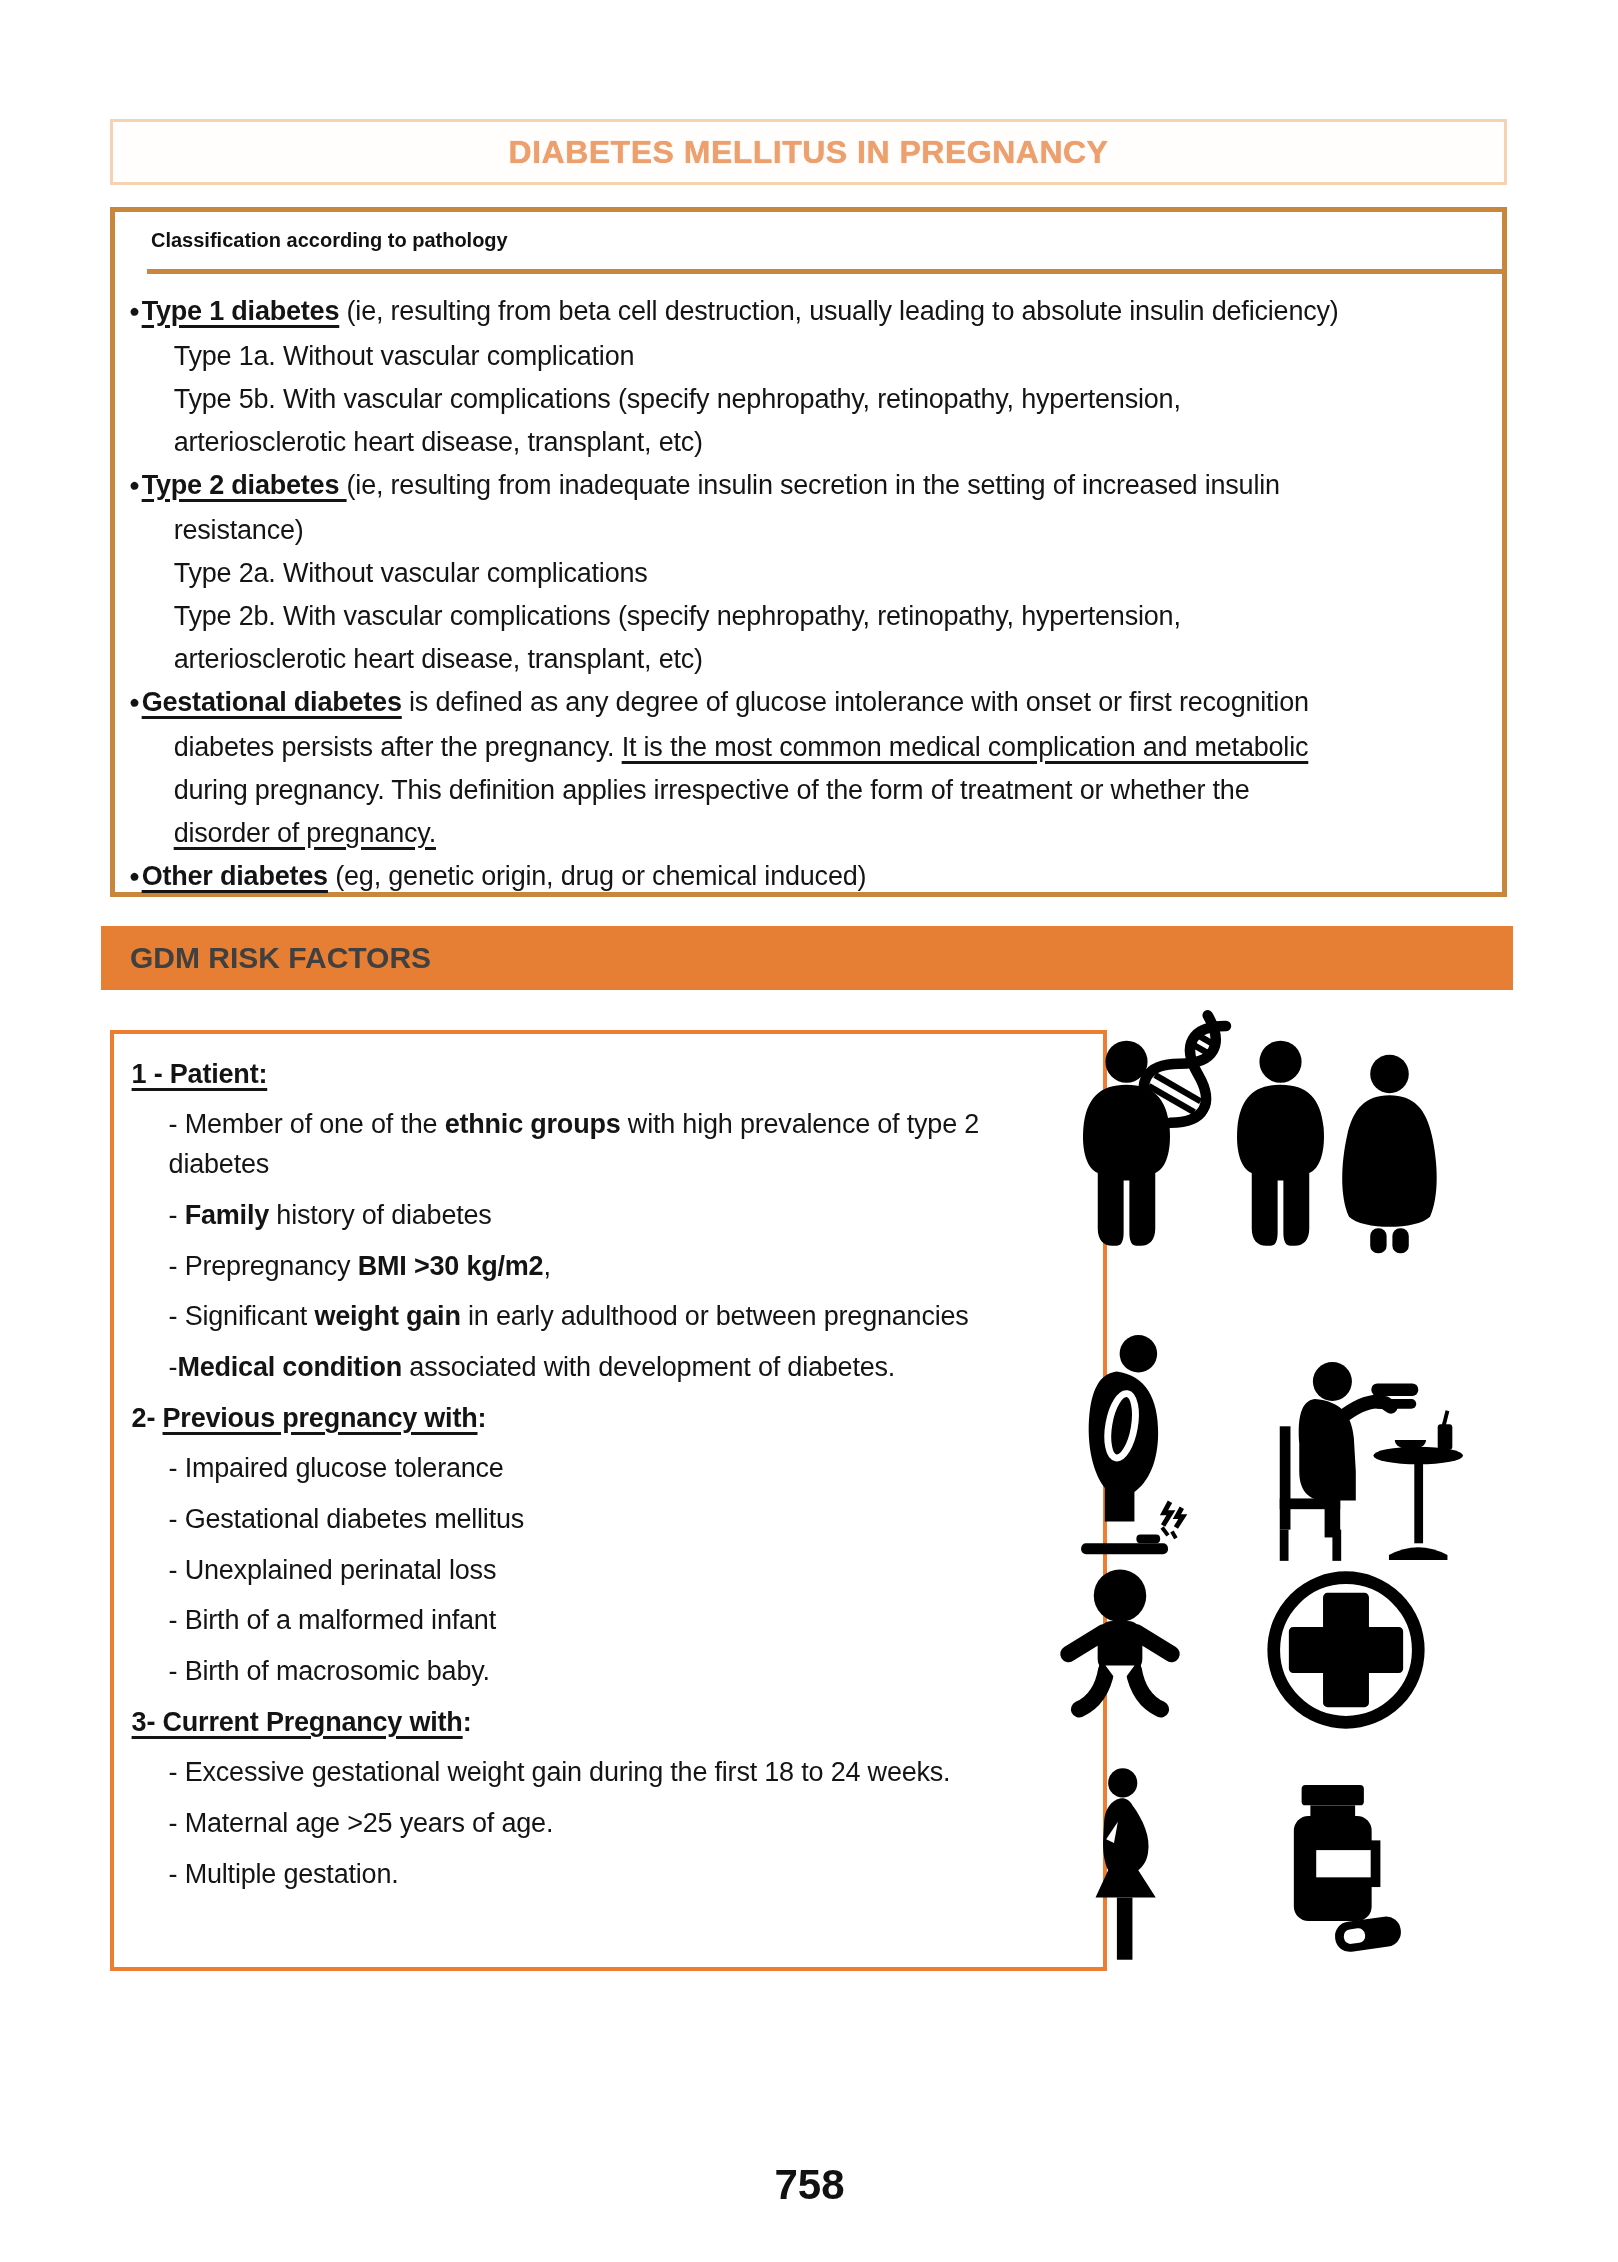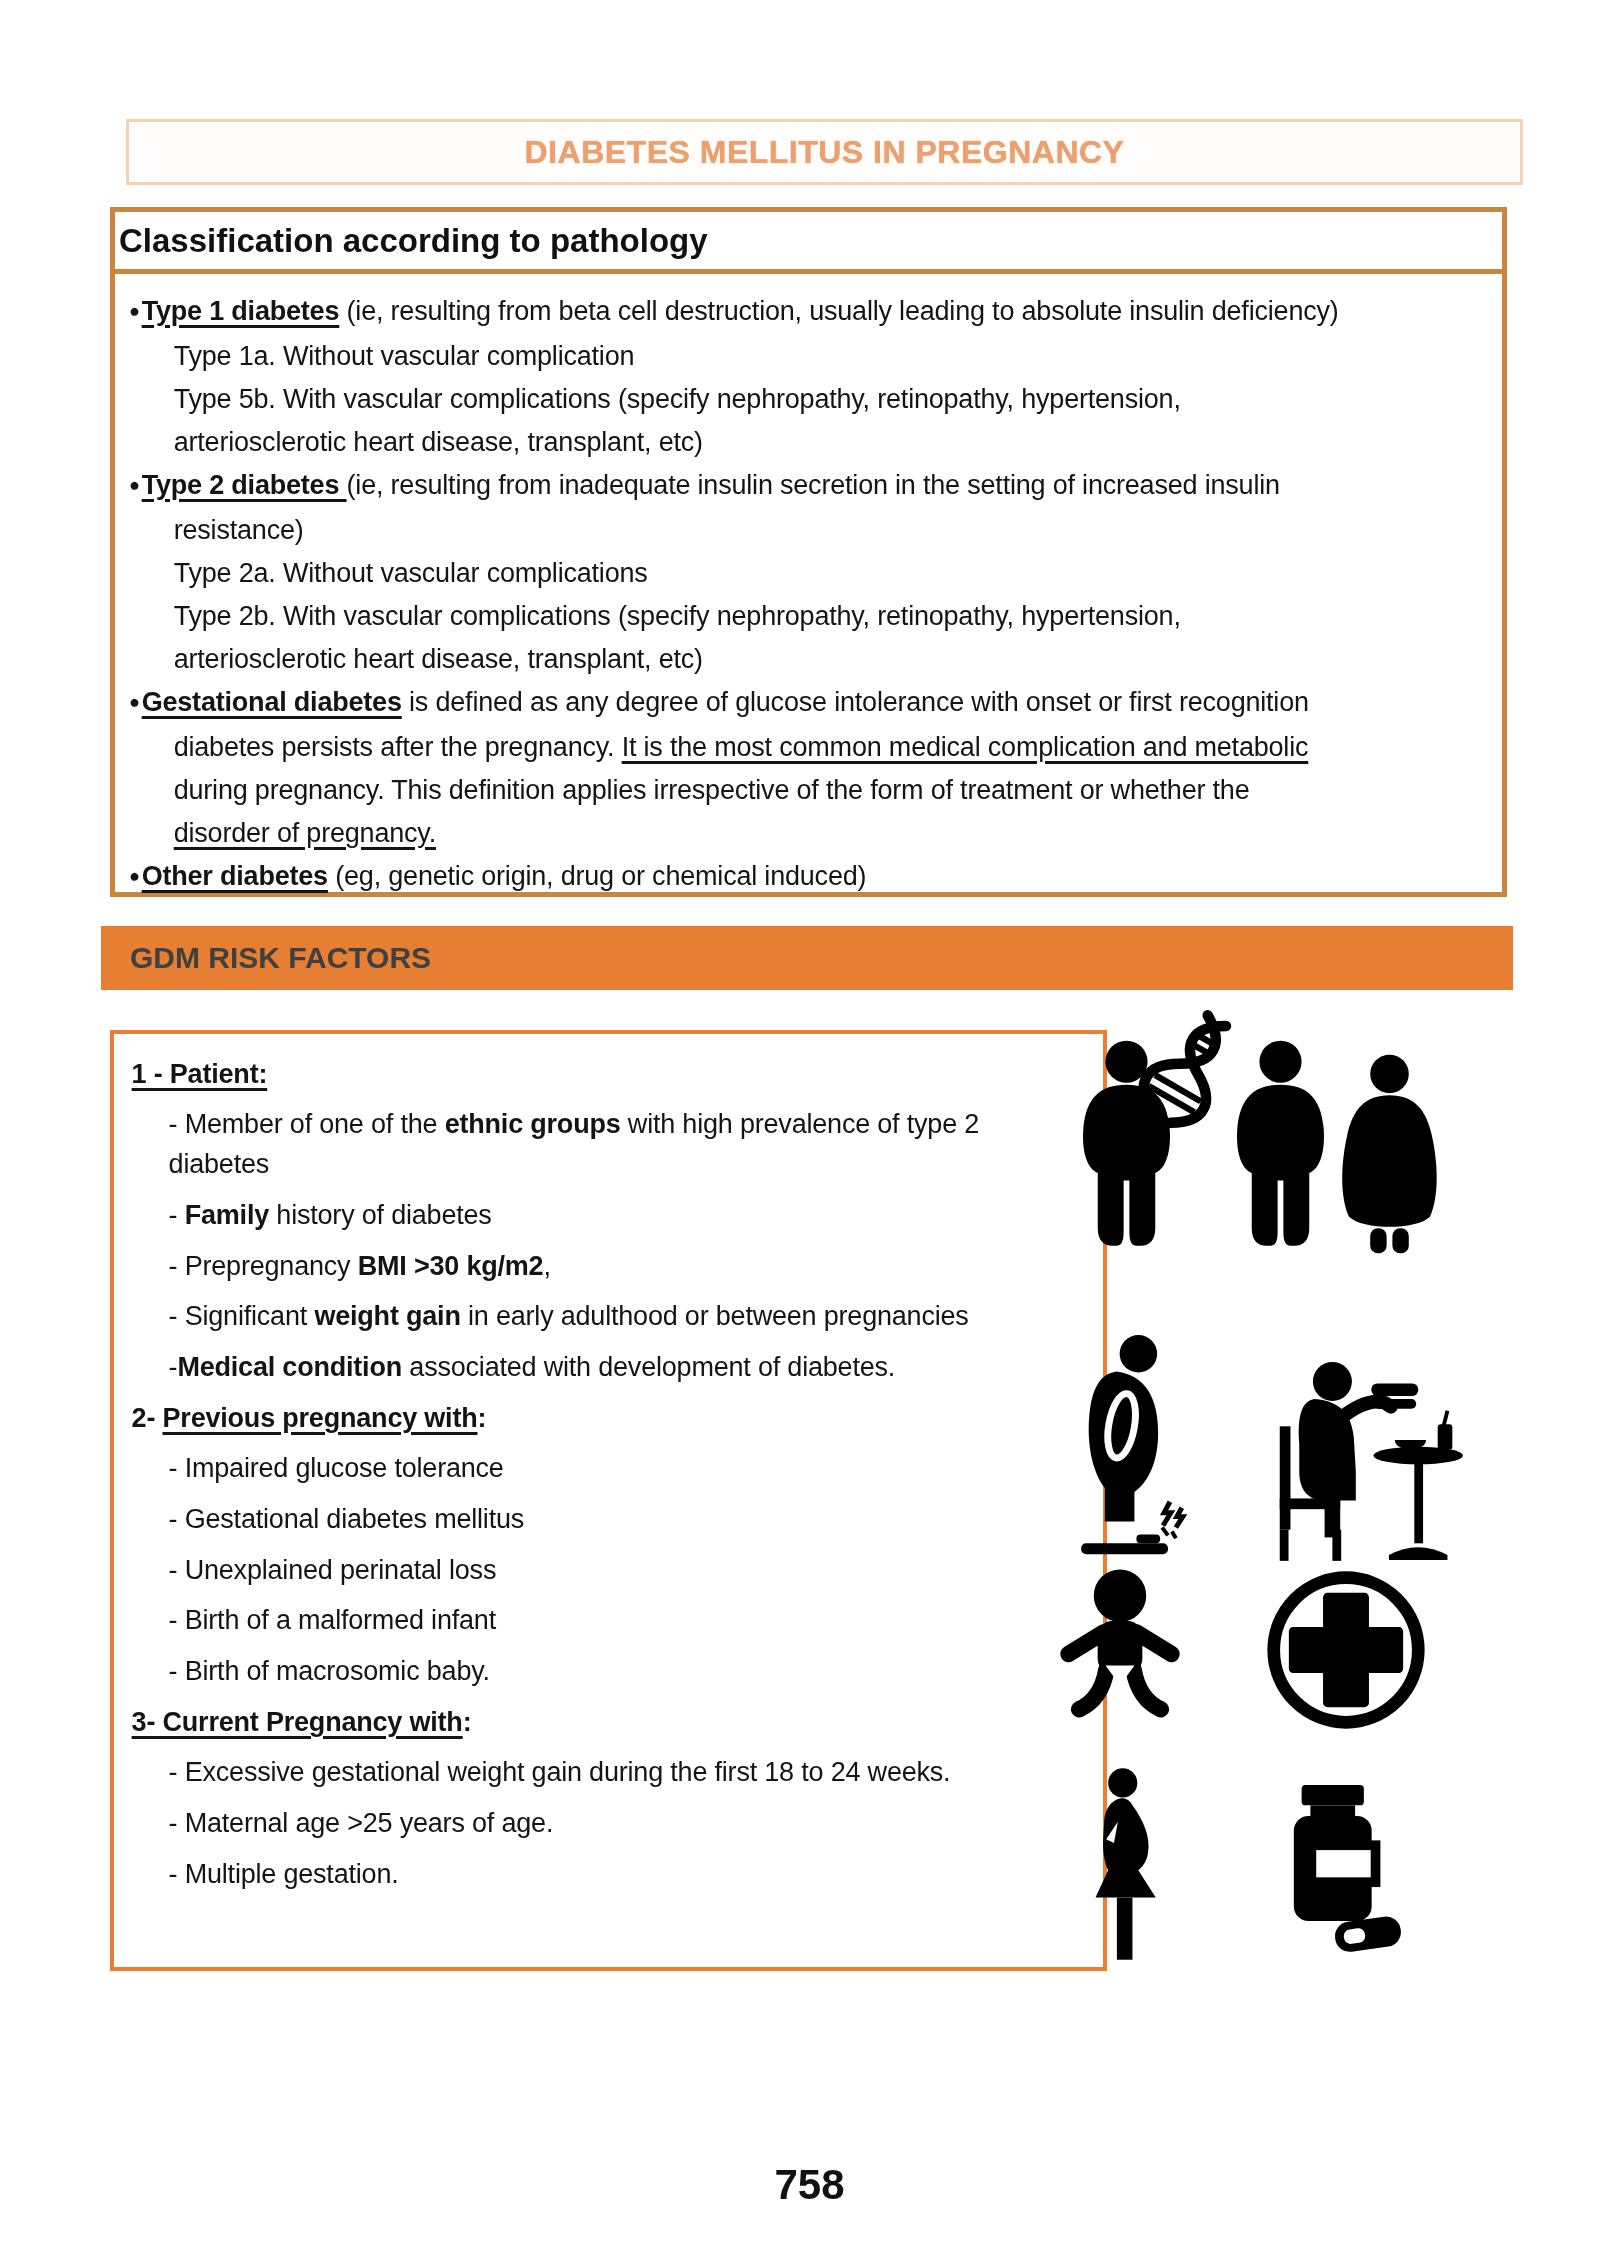--- a/index.html
+++ b/index.html
@@ -3,38 +3,38 @@
 <meta charset="utf-8">
 <style>
   html,body { margin:0; padding:0; background:#ffffff; }
   .page {
     position:relative; width:1619px; height:2263px; background:#ffffff;
     font-family:"Liberation Sans", sans-serif; color:#141414; overflow:hidden;
   }
 
   
   .title-box {
-    position:absolute; left:126px; top:119px; width:1397px; height:66px;
+    position:absolute; left:110px; top:119px; width:1397px; height:66px;
     border:3.9px solid #f4d2b2; box-sizing:border-box;
     display:flex; align-items:center; justify-content:center; background:#fffefd;
   }
   .title-text {
     font-weight:bold; font-size:32px; color:#eda06e; letter-spacing:0.5px;
     text-shadow:0 0 1px #d98c52;
   }
 
   
   .class-box {
     position:absolute; left:110px; top:207px; width:1397px; height:690px;
     border:5.9px solid #c9873d; box-sizing:border-box; background:#fff;
   }
   .class-header {
     height:62px; border-bottom:5.9px solid #c9873d; box-sizing:border-box;
     display:flex; align-items:center; padding-left:4px;
-    font-size:33px; font-weight:bold; color:#111;
+    font-size:20px; font-weight:bold; color:#111;margin-left:32px;
   }
   .class-body { padding:15.6px 11.7px 0 13.7px; }
   .cline { font-size:27px; line-height:43px; white-space:nowrap; letter-spacing:-0.2px; }
   .cline.sub { padding-left:45px; }
   .bullet { font-size:18.5px; margin-right:2px; position:relative; top:-2.9px; }
   .seg-b { font-weight:bold; }
   .seg-u { text-decoration:underline; text-decoration-thickness:2.9px; text-underline-offset:4.9px; }
 
   
   .gdm-banner {

